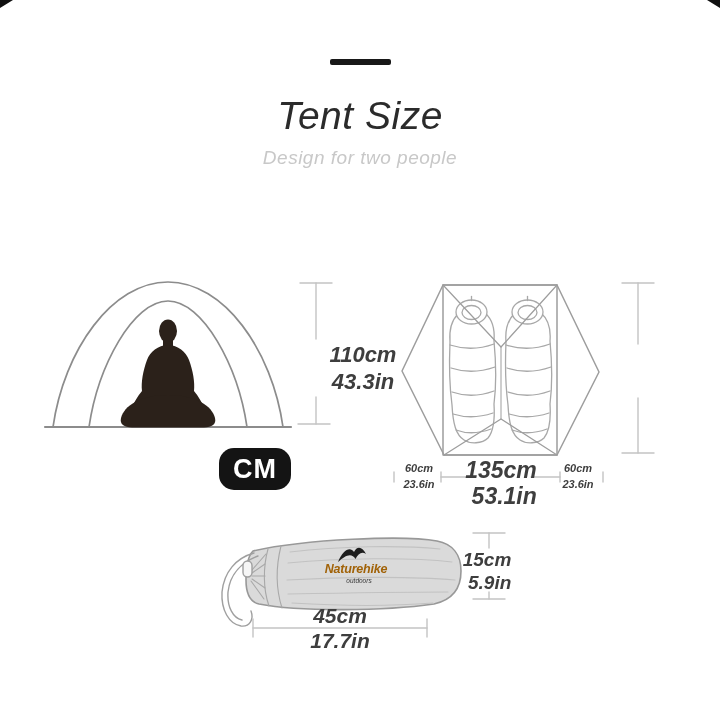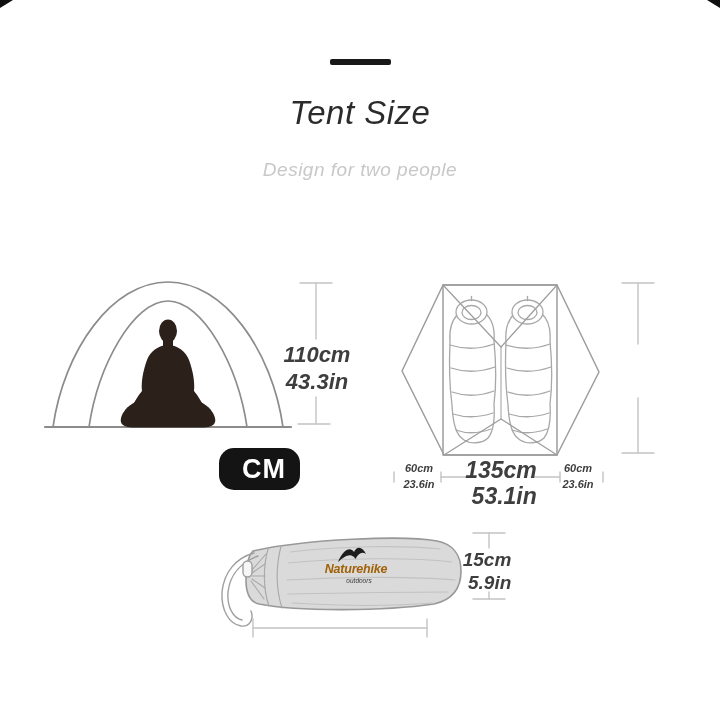--- a/index.html
+++ b/index.html
@@ -6,40 +6,40 @@
   .canvas{
     position:relative;width:720px;height:720px;background:#ffffff;overflow:hidden;
     font-family:"Liberation Sans",sans-serif;
   }
   .corner{position:absolute;top:0;width:13px;height:8px;background:#101010;}
   .corner.left{left:0;clip-path:polygon(0 0,100% 0,0 100%);}
   .corner.right{right:0;clip-path:polygon(0 0,100% 0,100% 100%);}
   .title-bar{position:absolute;left:330px;top:59px;width:61px;height:6px;background:#181818;border-radius:2px;}
   .page-title{
     position:absolute;left:360px;top:94px;transform:translateX(-50%);
-    font-size:33px;font-style:italic;color:#2b2b2b;letter-spacing:.5px;white-space:nowrap;
+    font-size:39px;font-style:italic;color:#2b2b2b;letter-spacing:.5px;white-space:nowrap;
   }
   .page-subtitle{
     position:absolute;left:360px;top:147px;transform:translateX(-50%);
-    font-size:19px;font-style:italic;color:#c8c8c8;letter-spacing:.5px;white-space:nowrap;margin-top:12px;
+    font-size:19px;font-style:italic;color:#c8c8c8;letter-spacing:.5px;white-space:nowrap;
   }
   .art{position:absolute;left:0;top:0;width:720px;height:720px;}
   .dim{
     position:absolute;transform:translateX(-50%);text-align:center;
     font-style:italic;font-weight:bold;color:#3e3e3e;white-space:nowrap;
   }
-  .dim.big{font-size:22px;line-height:27px;}
+  .dim.big{font-size:22px;line-height:27px;margin-left:46px;}
   .dim.huge{font-size:23px;line-height:26px;text-align:right;}
   .dim.small{font-size:11px;line-height:16px;}
   .dim.bagh{font-size:19px;line-height:23px;text-align:right;}
   .dim.bagl{font-size:21px;line-height:25px;}
   .unit-badge{
     position:absolute;left:219px;top:448px;width:72px;height:42px;background:#141414;
     border-radius:15px;display:flex;align-items:center;justify-content:center;
-    color:#ffffff;font-size:27px;font-weight:bold;letter-spacing:1px;padding-left:9px;
+    color:#ffffff;font-size:27px;font-weight:bold;letter-spacing:1px;
   }
   .brand{
     position:absolute;left:356px;top:562px;transform:translateX(-50%);
     font-size:12.5px;font-weight:bold;font-style:italic;color:#a16207;white-space:nowrap;letter-spacing:-.2px;
   }
   .brand-sub{
     position:absolute;left:359px;top:577px;transform:translateX(-50%);
     font-size:6.5px;font-style:italic;color:#3a3a3a;white-space:nowrap;
   }
 </style>
@@ -175,20 +175,24 @@
   <div class="dim small" style="left:578px;top:460px;">
     <div>60cm</div>
     <div>23.6in</div>
   </div>
 
   <div class="dim bagh" style="left:487px;top:548px;">
     <div>15cm</div>
     <div>5.9in</div>
   </div>
 
+  <div class="dim bagl" style="left:340px;top:603px;">
+    <div>45cm</div>
+    <div>17.7in</div>
+  </div>
 
   <div class="unit-badge">
     <span>CM</span>
   </div>
 
   <div class="brand">Naturehike</div>
   <div class="brand-sub">outdoors</div>
 
 </div>
 

